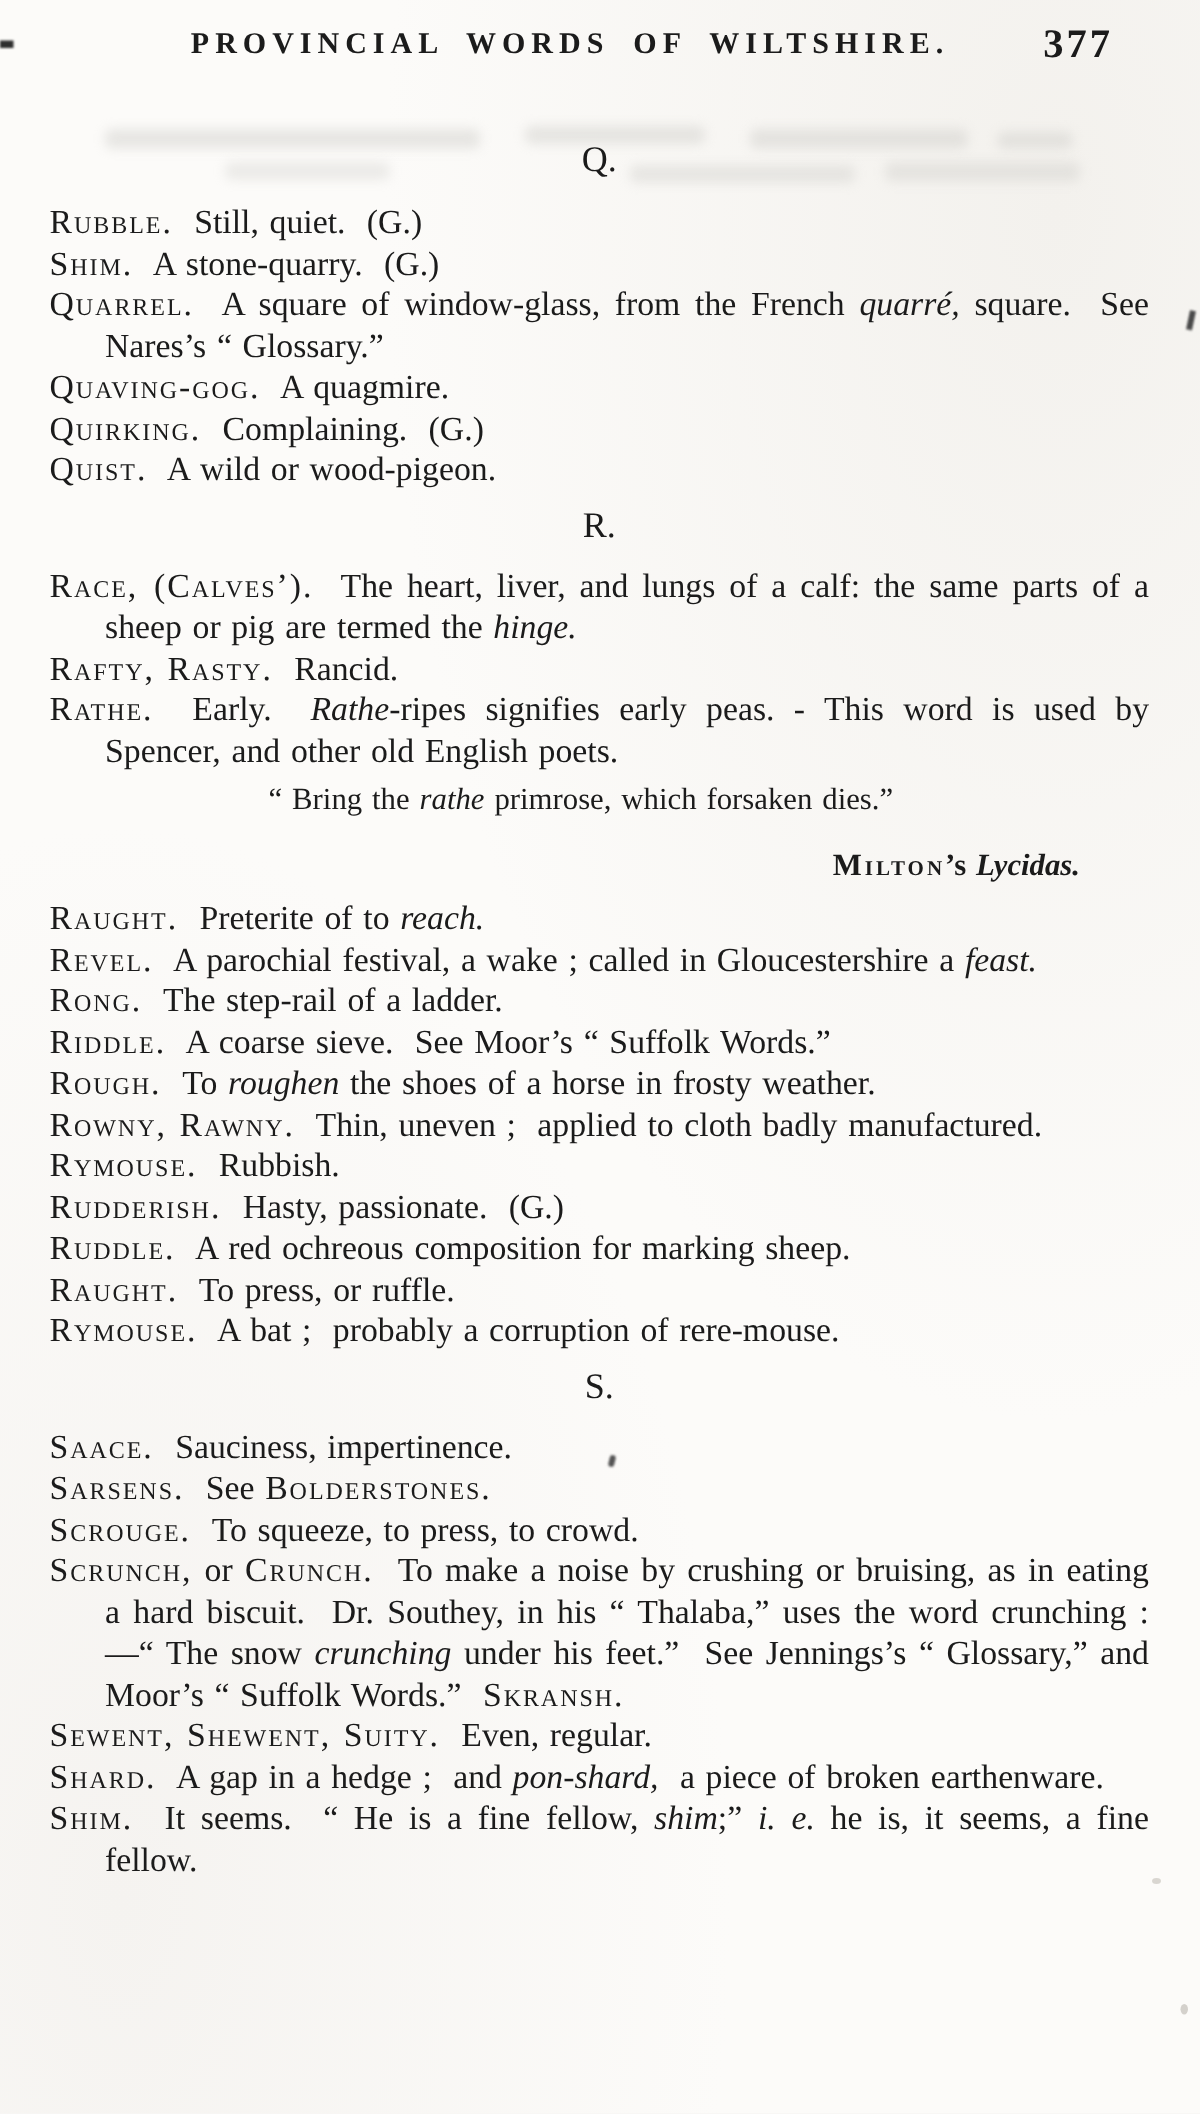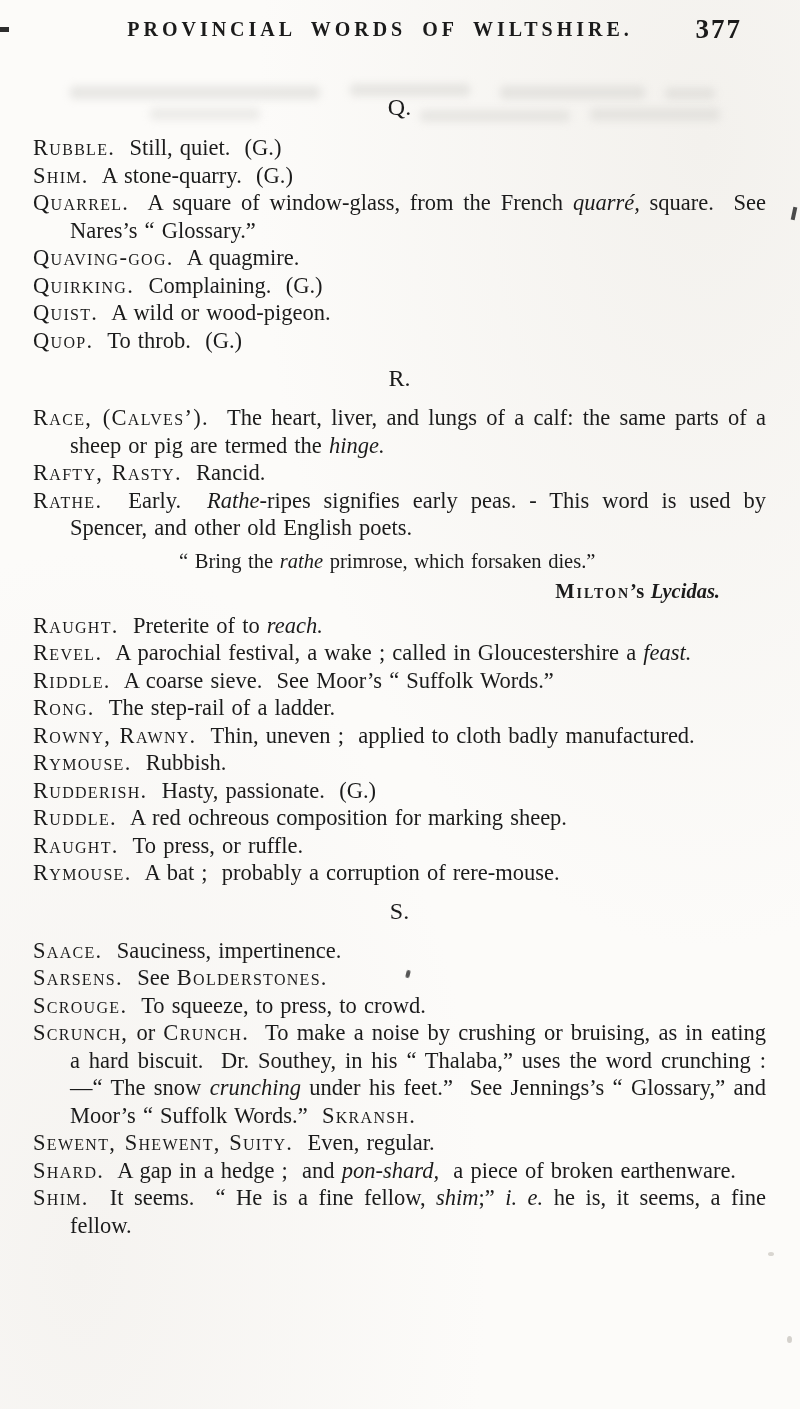--- a/index.html
+++ b/index.html
@@ -53,21 +53,21 @@
   }
   .section-heading.mid { margin-top:9px; margin-bottom:11px; }
   .entry {
     padding-left:37px; text-indent:-37px;
     text-align:justify; word-spacing:1.5px;
   }
   .run-sc  { font-variant-caps:small-caps; letter-spacing:1.3px; }
   .run-it  { font-style:italic; }
   .run-itb { font-style:italic; font-weight:bold; }
   .quote {
-    margin:6px 0 4px 146px; font-size:20.5px; line-height:26px;
+    margin:6px 0 18px 146px; font-size:20.5px; line-height:26px;
     text-align:left; padding-left:0; text-indent:0;
   }
   .attribution {
     text-align:right; padding-right:46px; font-weight:600;
     font-size:20.5px; line-height:26px; margin-bottom:8px;
     text-indent:0;
   }
   .attribution .run-sc { letter-spacing:2px; }
 </style>
 </head>
@@ -95,31 +95,31 @@
   </div>
 
   <div class="content" id="sections">
       <div class="section-heading">Q.</div>
       <div class="entry"><span class="run-sc">Rubble.</span><span class="run-rm">&nbsp; Still, quiet.&nbsp; (G.)</span></div>
       <div class="entry"><span class="run-sc">Shim.</span><span class="run-rm">&nbsp; A stone-quarry.&nbsp; (G.)</span></div>
       <div class="entry"><span class="run-sc">Quarrel.</span><span class="run-rm">&nbsp; A square of window-glass, from the French </span><span class="run-it">quarré,</span><span class="run-rm"> square.&nbsp; See Nares’s “ Glossary.”</span></div>
       <div class="entry"><span class="run-sc">Quaving-gog.</span><span class="run-rm">&nbsp; A quagmire.</span></div>
       <div class="entry"><span class="run-sc">Quirking.</span><span class="run-rm">&nbsp; Complaining.&nbsp; (G.)</span></div>
       <div class="entry"><span class="run-sc">Quist.</span><span class="run-rm">&nbsp; A wild or wood-pigeon.</span></div>
-      <div class="entry"><span class="run-sc">Quop.</span><span class="run-rm">&nbsp; To throb.&nbsp; (G.)</span></div>
       <div class="section-heading mid">R.</div>
       <div class="entry"><span class="run-sc">Race, (Calves’).</span><span class="run-rm">&nbsp; The heart, liver, and lungs of a calf: the same parts of a sheep or pig are termed the </span><span class="run-it">hinge.</span></div>
       <div class="entry"><span class="run-sc">Rafty, Rasty.</span><span class="run-rm">&nbsp; Rancid.</span></div>
       <div class="entry"><span class="run-sc">Rathe.</span><span class="run-rm">&nbsp; Early.&nbsp; </span><span class="run-it">Rathe</span><span class="run-rm">-ripes signifies early peas. - This word is used by Spencer, and other old English poets.</span></div>
       <div class="entry quote"><span class="run-rm">“ Bring the </span><span class="run-it">rathe</span><span class="run-rm"> primrose, which forsaken dies.”</span></div>
       <div class="entry attribution"><span class="run-sc">Milton</span><span class="run-rm">’s </span><span class="run-itb">Lycidas.</span></div>
       <div class="entry"><span class="run-sc">Raught.</span><span class="run-rm">&nbsp; Preterite of to </span><span class="run-it">reach.</span></div>
       <div class="entry"><span class="run-sc">Revel.</span><span class="run-rm">&nbsp; A parochial festival, a wake ; called in Gloucestershire a </span><span class="run-it">feast.</span></div>
+      <div class="entry"><span class="run-sc">Rong.</span><span class="run-rm">&nbsp; The step-rail of a ladder.</span></div>
       <div class="entry"><span class="run-sc">Riddle.</span><span class="run-rm">&nbsp; A coarse sieve.&nbsp; See Moor’s “ Suffolk Words.”</span></div>
-      <div class="entry"><span class="run-sc">Rong.</span><span class="run-rm">&nbsp; The step-rail of a ladder.</span></div>
+      <div class="entry"><span class="run-sc">Rough.</span><span class="run-rm">&nbsp; To </span><span class="run-it">roughen</span><span class="run-rm"> the shoes of a horse in frosty weather.</span></div>
       <div class="entry"><span class="run-sc">Rowny, Rawny.</span><span class="run-rm">&nbsp; Thin, uneven ;&nbsp; applied to cloth badly manufactured.</span></div>
       <div class="entry"><span class="run-sc">Rymouse.</span><span class="run-rm">&nbsp; Rubbish.</span></div>
       <div class="entry"><span class="run-sc">Rudderish.</span><span class="run-rm">&nbsp; Hasty, passionate.&nbsp; (G.)</span></div>
       <div class="entry"><span class="run-sc">Ruddle.</span><span class="run-rm">&nbsp; A red ochreous composition for marking sheep.</span></div>
       <div class="entry"><span class="run-sc">Raught.</span><span class="run-rm">&nbsp; To press, or ruffle.</span></div>
       <div class="entry"><span class="run-sc">Rymouse.</span><span class="run-rm">&nbsp; A bat ;&nbsp; probably a corruption of rere-mouse.</span></div>
       <div class="section-heading mid">S.</div>
       <div class="entry"><span class="run-sc">Saace.</span><span class="run-rm">&nbsp; Sauciness, impertinence.</span></div>
       <div class="entry"><span class="run-sc">Sarsens.</span><span class="run-rm">&nbsp; See </span><span class="run-sc">Bolderstones.</span></div>
       <div class="entry"><span class="run-sc">Scrouge.</span><span class="run-rm">&nbsp; To squeeze, to press, to crowd.</span></div>

